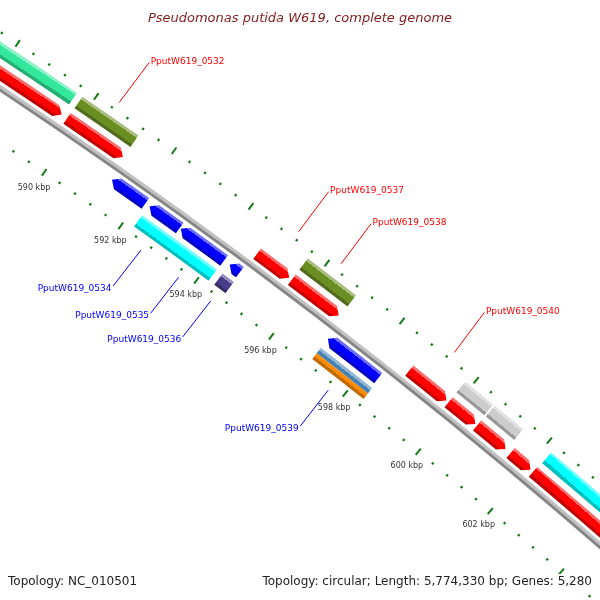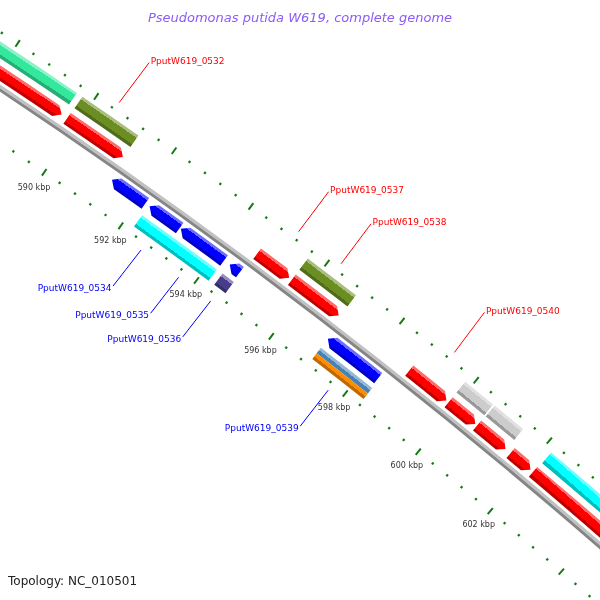--- a/index.html
+++ b/index.html
@@ -4,21 +4,21 @@
 <style>
   html, body { margin: 0; padding: 0; background: #ffffff; }
   #stage {
     position: relative; width: 600px; height: 600px; overflow: hidden;
     background: #ffffff; font-family: "DejaVu Sans", sans-serif;
   }
   #map { position: absolute; left: 0; top: 0; }
   #map-title {
     position: absolute; left: 0; top: 10px; width: 600px; text-align: center;
     font-family: "DejaVu Sans", sans-serif; font-size: 13px; font-style: italic;
-    color: #8b5cf6; line-height: 16px; white-space: nowrap;
+    color: #7f1d1d; line-height: 16px; white-space: nowrap;
   }
   .footer {
     position: absolute; top: 574px; height: 14px; line-height: 14px;
     font-family: "DejaVu Sans", sans-serif; font-size: 12px; color: #222222;
     background: #ffffff; white-space: nowrap;
   }
   #footer-left { left: 8px; }
   #footer-right { right: 8px; }
   .ruler-label { font-family: "DejaVu Sans", sans-serif; font-size: 8px; }
   .feature-label { font-family: "DejaVu Sans", sans-serif; font-size: 9px; }
@@ -387,13 +387,14 @@
         <line x1="210.72088584831317" y1="300.8946167836639" x2="182.72088584831317" y2="336.8946167836639" stroke="#0000ff" stroke-width="1"></line>
         <text x="181.22088584831317" y="338.8946167836639" text-anchor="end" dominant-baseline="central" fill="#0000ff" class="feature-label">PputW619_0536</text>
         <line x1="328.1830998650007" y1="390.23236833993997" x2="300.1830998650007" y2="426.23236833993997" stroke="#0000ff" stroke-width="1"></line>
         <text x="298.6830998650007" y="428.23236833993997" text-anchor="end" dominant-baseline="central" fill="#0000ff" class="feature-label">PputW619_0539</text>
       </g>
   </svg>
 
   <div id="map-title">Pseudomonas putida W619, complete genome</div>
 
   <div id="footer-left" class="footer">Topology: NC_010501</div>
+  <div id="footer-right" class="footer">Topology: circular; Length: 5,774,330 bp; Genes: 5,280</div>
 </div>
 
 </body></html>

